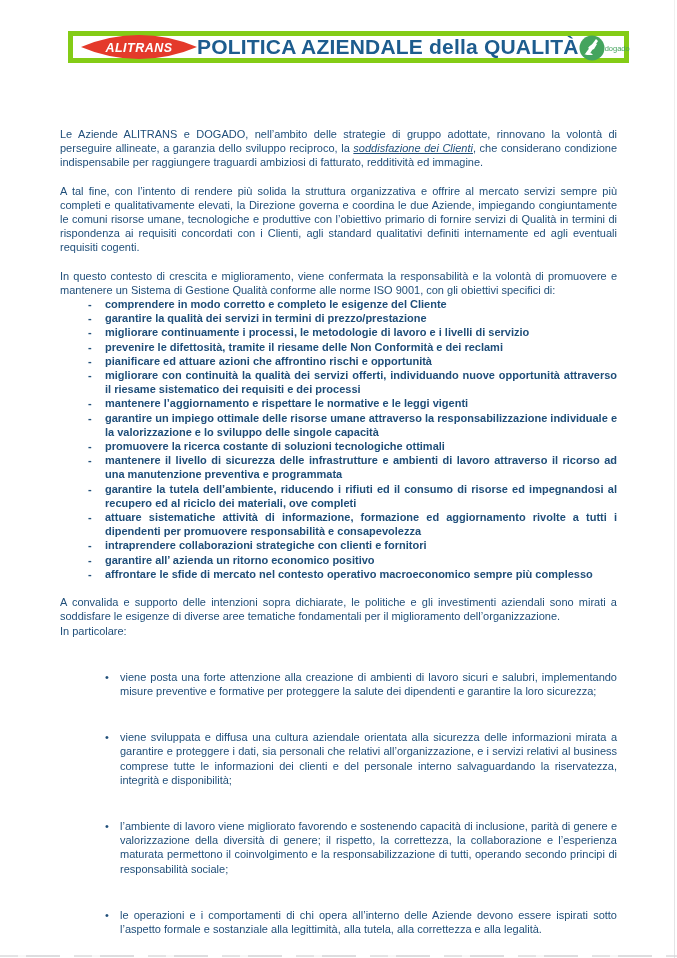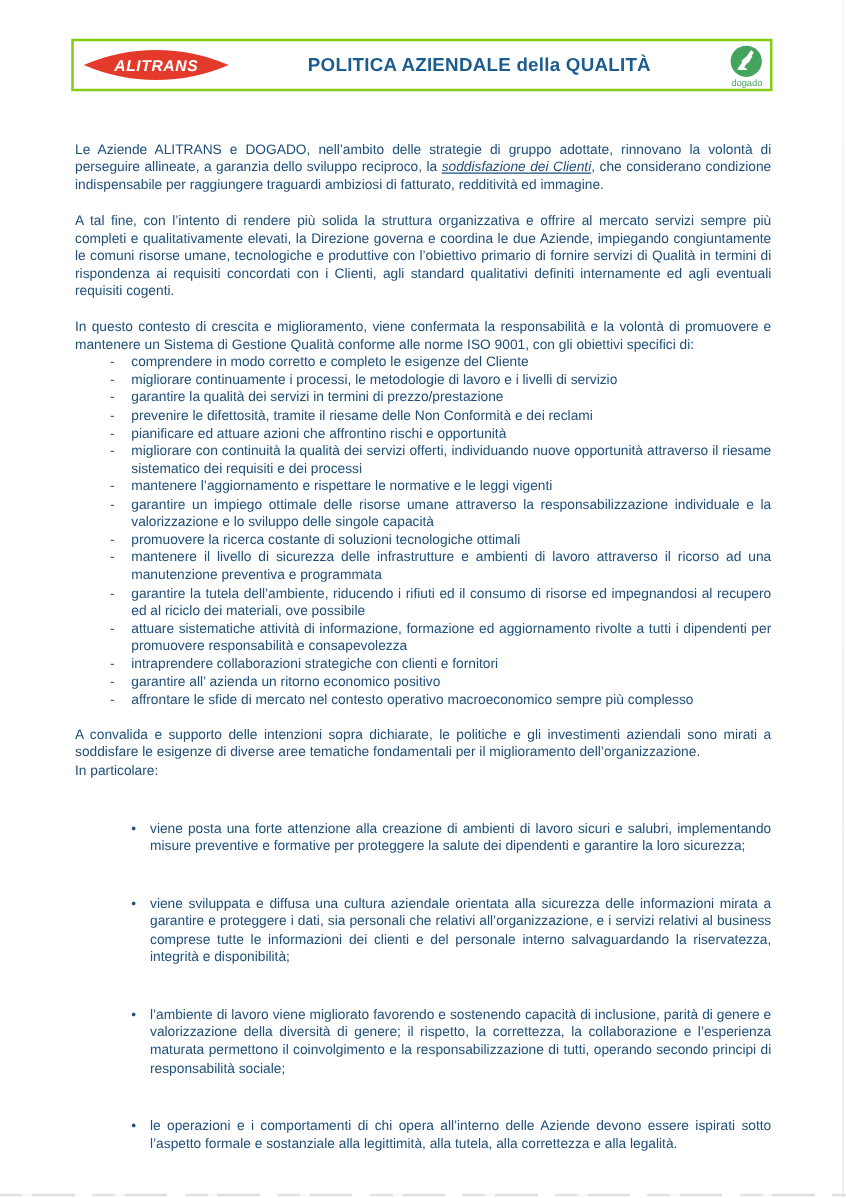--- a/index.html
+++ b/index.html
@@ -16,78 +16,79 @@
     position: relative;
     width: 677px;
     height: 958px;
     background: #ffffff;
     overflow: hidden;
   }
 
   
   .header-box {
     position: absolute;
-    left: 57px;
+    left: 68px;
     top: 31px;
     width: 561px;
-    height: 42px;
-    border: 2px solid #84cc16;
+    height: 32px;
+    border: 5px solid #84cc16;
     background: #ffffff;
     display: flex;
     align-items: center;
     justify-content: space-between;
     padding: 0 6px 0 8px;
   }
   .alitrans-logo { flex: 0 0 auto; display: flex; align-items: center; }
   .page-title {
     flex: 1 1 auto;
     text-align: center;
-    font-size: 15px;
+    font-size: 21px;
     font-weight: bold;
     color: var(--title-text);
     letter-spacing: 0.2px;
     white-space: nowrap;
   }
   .dogado-logo {
     flex: 0 0 auto;
     display: flex;
-    flex-direction: column;
-    align-items: flex-end;
+    flex-direction: row;
+    align-items: center;
     margin-top: 2px;
   }
   .dogado-label {
     font-size: 7.5px;
     color: var(--dogado-green);
     line-height: 8px;
     margin-top: 1px;
   }
 
   
   .content {
     position: absolute;
     left: 60px;
-    top: 113px;
+    top: 127px;
     width: 557px;
     color: var(--body-text);
     font-size: 11px;
     line-height: 14.2px;
   }
   .para { text-align: justify; margin-bottom: 14px; }
   .para.tight { margin-bottom: 0; }
   .emph { font-style: italic; text-decoration: underline; }
 
   ul.dash-list {
     list-style: none;
     margin: 0 0 14px 28px;
     padding: 0;
   }
   ul.dash-list li {
     position: relative;
     padding-left: 17px;
     text-align: justify;
+    font-weight: bold;
   }
   ul.dash-list li::before {
     content: "-";
     position: absolute;
     left: 0;
     top: 0;
   }
 
   ul.bullet-list {
     list-style: none;
@@ -152,30 +153,30 @@
   <div class="content">
 
     <p class="para"><span>Le Aziende ALITRANS e DOGADO, nell’ambito delle strategie di gruppo adottate, rinnovano la volontà di perseguire allineate, a garanzia dello sviluppo reciproco, la </span><span class="emph">soddisfazione dei Clienti</span><span>, che considerano condizione indispensabile per raggiungere traguardi ambiziosi di fatturato, redditività ed immagine.</span></p>
 
     <p class="para">A tal fine, con l’intento di rendere più solida la struttura organizzativa e offrire al mercato servizi sempre più completi e qualitativamente elevati, la Direzione governa e coordina le due Aziende, impiegando congiuntamente le comuni risorse umane, tecnologiche e produttive con l’obiettivo primario di fornire servizi di Qualità in termini di rispondenza ai requisiti concordati con i Clienti, agli standard qualitativi definiti internamente ed agli eventuali requisiti cogenti.</p>
 
     <p class="para tight">In questo contesto di crescita e miglioramento, viene confermata la responsabilità e la volontà di promuovere e mantenere un Sistema di Gestione Qualità conforme alle norme ISO 9001, con gli obiettivi specifici di:</p>
 
     <ul class="dash-list">
       <li>comprendere in modo corretto e completo le esigenze del Cliente</li>
+      <li>garantire la qualità dei servizi in termini di prezzo/prestazione</li>
       <li>migliorare continuamente i processi, le metodologie di lavoro e i livelli di servizio</li>
-      <li>garantire la qualità dei servizi in termini di prezzo/prestazione</li>
       <li>prevenire le difettosità, tramite il riesame delle Non Conformità e dei reclami</li>
       <li>pianificare ed attuare azioni che affrontino rischi e opportunità</li>
       <li>migliorare con continuità la qualità dei servizi offerti, individuando nuove opportunità attraverso il riesame sistematico dei requisiti e dei processi</li>
       <li>mantenere l’aggiornamento e rispettare le normative e le leggi vigenti</li>
       <li>garantire un impiego ottimale delle risorse umane attraverso la responsabilizzazione individuale e la valorizzazione e lo sviluppo delle singole capacità</li>
       <li>promuovere la ricerca costante di soluzioni tecnologiche ottimali</li>
       <li>mantenere il livello di sicurezza delle infrastrutture e ambienti di lavoro attraverso il ricorso ad una manutenzione preventiva e programmata</li>
-      <li>garantire la tutela dell’ambiente, riducendo i rifiuti ed il consumo di risorse ed impegnandosi al recupero ed al riciclo dei materiali, ove possibile</li>
+      <li>garantire la tutela dell’ambiente, riducendo i rifiuti ed il consumo di risorse ed impegnandosi al recupero ed al riciclo dei materiali, ove completi</li>
       <li>attuare sistematiche attività di informazione, formazione ed aggiornamento rivolte a tutti i dipendenti per promuovere responsabilità e consapevolezza</li>
       <li>intraprendere collaborazioni strategiche con clienti e fornitori</li>
       <li>garantire all’ azienda un ritorno economico positivo</li>
       <li>affrontare le sfide di mercato nel contesto operativo macroeconomico sempre più complesso</li>
     </ul>
 
     <p class="para tight">A convalida e supporto delle intenzioni sopra dichiarate, le politiche e gli investimenti aziendali sono mirati a soddisfare le esigenze di diverse aree tematiche fondamentali per il miglioramento dell’organizzazione.</p>
     <p class="para tight">In particolare:</p>
 
     <ul class="bullet-list">

